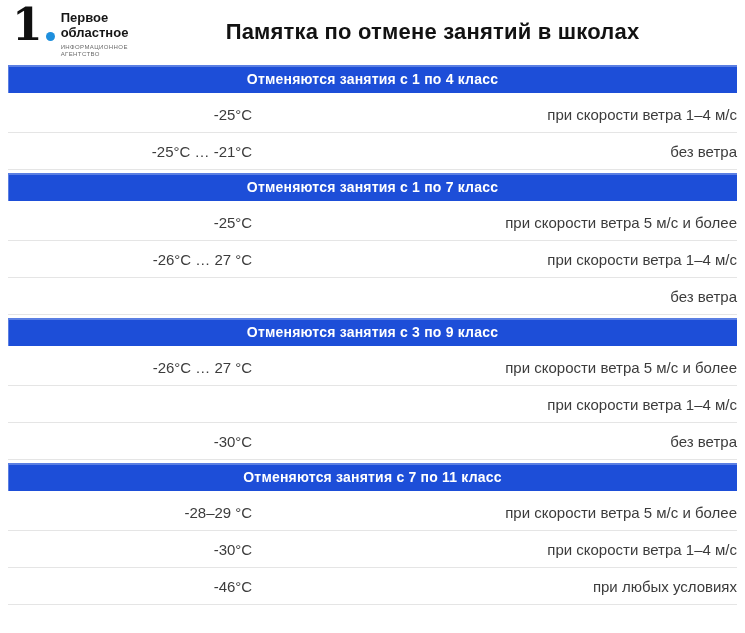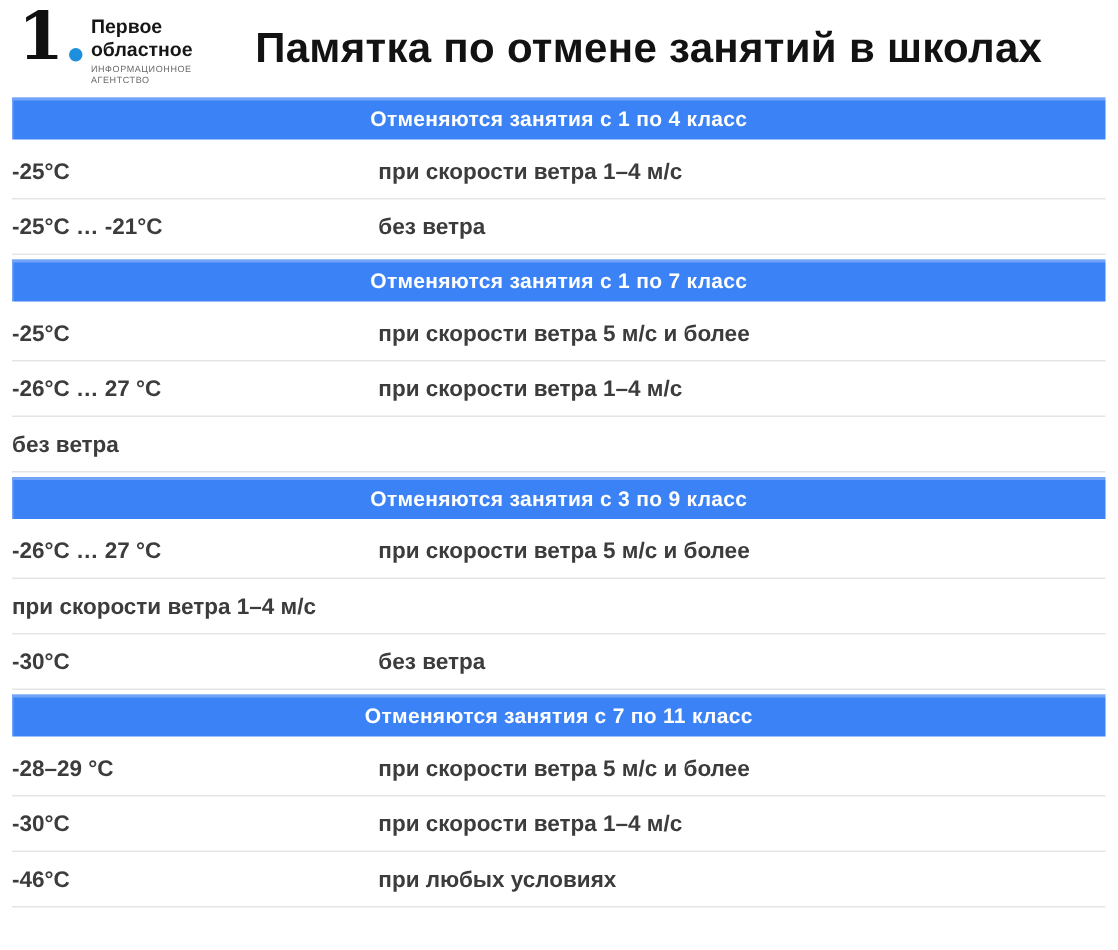--- a/index.html
+++ b/index.html
@@ -30,40 +30,40 @@
   .logo-textblock { margin-left: 6px; padding-top: 6px; }
   .logo-name {
     font-weight: 700; font-size: 13px; line-height: 1.08; color: #161616;
   }
   .logo-sub {
     margin-top: 4px; font-size: 6px; line-height: 1.25;
     letter-spacing: 0.4px; color: #6a6a6a;
   }
   .page-title {
     flex: 1; text-align: center;
-    font-size: 28px; font-weight: 700; color: #121212;
+    font-size: 22px; font-weight: 700; color: #121212;
     padding-right: 30px; letter-spacing: 0.2px;
   }
 
   
   .section-bar {
     margin: 3px 8px; height: 28px;
-    background: #3b82f6;
+    background: #1d4ed8;
     box-shadow: inset 1px 2px 0 rgba(255,255,255,0.28);
     color: #ffffff; font-size: 14px; font-weight: 700;
     display: flex; align-items: center; justify-content: center;
     letter-spacing: 0.2px;
   }
   .row {
     display: flex; align-items: center;
     height: 37px; margin: 0 8px;
     border-bottom: 1px solid #e5e5e5;
     font-size: 15px; color: #3c3c3c;
   }
-  .cell { text-align: left; font-weight: bold; }
+  .cell { text-align: right; }
   .cell-temp { width: 33.5%; }
   .cell-cond { flex: 1; }
 </style>
 </head>
 <body>
 
 <div class="page">
 
   <div class="header">
     <div class="logo">

